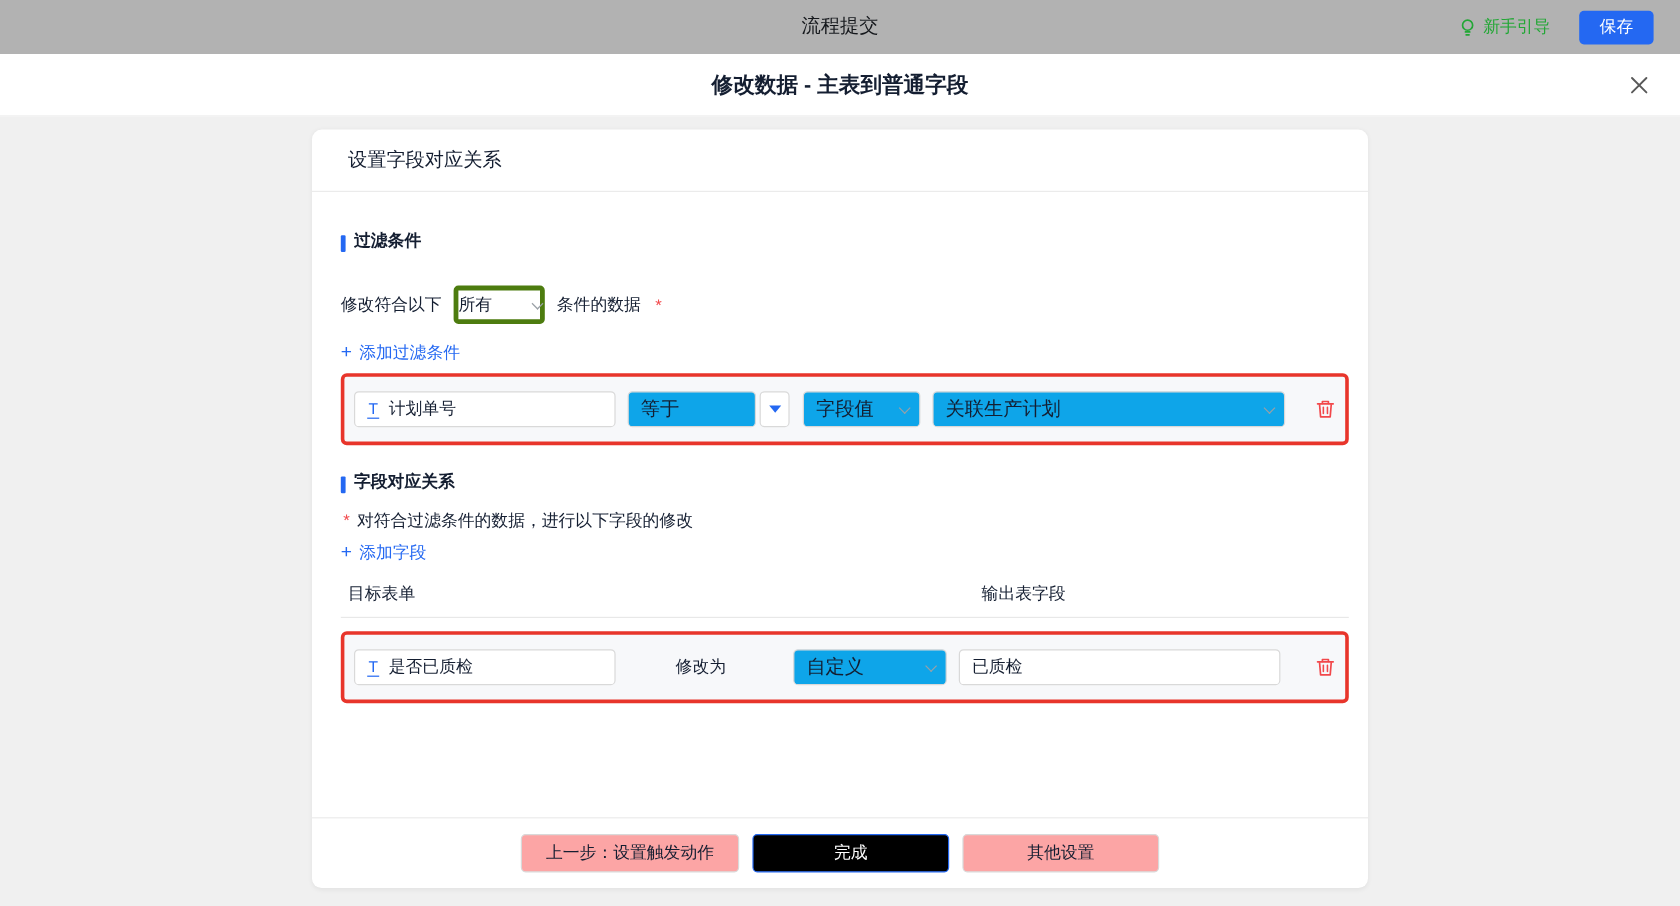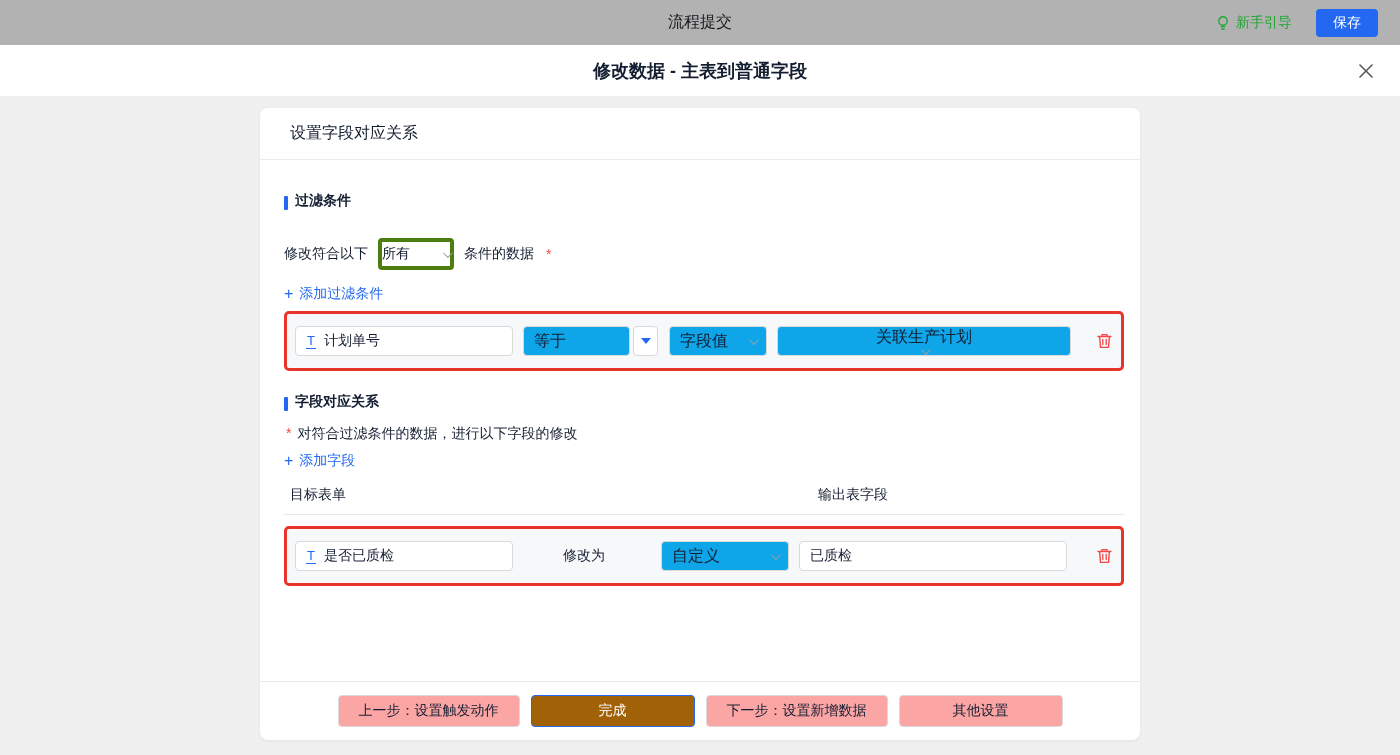--- a/index.html
+++ b/index.html
@@ -43,35 +43,35 @@
   .t-icon { color:#2468f2; font-size:13px; line-height:1; border-bottom:1px solid #2468f2; padding:0 1px 1px 1px; }
   .sel { height:30px; background:#0ea5e9; border:1px solid #d9d9d9; border-radius:4px; display:flex; align-items:center; justify-content:space-between; padding:0 10px; font-size:16px; color:#141e31; cursor:pointer; }
   .chev { width:7px; height:7px; border-right:1.5px solid #9aa0a6; border-bottom:1.5px solid #9aa0a6; transform:rotate(45deg) translateY(-2px); flex:none; }
   .op-trigger { width:25px; height:30px; margin-left:3px; background:#fff; border:1px solid #d9d9d9; border-radius:4px; display:flex; align-items:center; justify-content:center; cursor:pointer; }
   .tri-down { width:0; height:0; border-left:5px solid transparent; border-right:5px solid transparent; border-top:6px solid #2468f2; }
   .trash { margin-left:auto; cursor:pointer; display:flex; align-items:center; }
 
   .w-field { width:218px; }
   .w-op { width:107px; }
   .w-vtype { width:98px; margin-left:11px; }
-  .w-value { width:294px; margin-left:10px;flex-direction:column; }
+  .w-value { width:294px; margin-left:10px; }
   .gap10 { margin-left:10px; }
 
   .sec2 { margin-top:22px; }
   .desc-row { margin-top:14px; display:flex; align-items:flex-start; gap:6px; font-size:14px; color:#141e31; }
   .cols-row { margin-top:16px; display:flex; font-size:14px; color:#141e31; padding:0 0 10px 6px; border-bottom:1px solid #e8e8e8; }
   .col-target { width:528px; }
   .modify-label { font-size:14px; color:#141e31; margin-left:50px; }
   .w-mode { width:128px; margin-left:56px;align-items:center; }
   .value-input { width:268px; height:30px; margin-left:10px; border:1px solid #d9d9d9; border-radius:4px; padding:0 10px; font-size:14px; color:#141e31; font-family:"Liberation Sans", sans-serif; background:#fff; }
 
   
   .card-footer { position:absolute; left:0; right:0; bottom:0; height:59px; border-top:1px solid #ebebeb; display:flex; align-items:center; justify-content:center; gap:11px; }
   .btn { height:32px; padding:0 20px; min-width:164px; font-size:14px; border-radius:4px; background:#fca5a5; border:1px solid #d9d9d9; color:#141e31; cursor:pointer; font-family:"Liberation Sans", sans-serif; }
-  .btn-primary { background:#a16207; border-color:#2468f2; color:#fff; }
+  .btn-primary { background:#000000; border-color:#2468f2; color:#fff; }
 </style>
 </head>
 <body>
 
 <div class="stage">
 
   <div class="topbar">
     <div class="topbar-center">流程提交</div>
     <div class="topbar-right">
       <span class="guide">
@@ -191,18 +191,17 @@
             <line x1="6.8" y1="7.5" x2="6.8" y2="12.6" stroke="#f2484b" stroke-width="1.3" stroke-linecap="round"></line>
             <line x1="10.2" y1="7.5" x2="10.2" y2="12.6" stroke="#f2484b" stroke-width="1.3" stroke-linecap="round"></line>
           </svg>
         </span>
       </div>
     </div>
 
     <div class="card-footer">
       <button class="btn">上一步：设置触发动作</button>
       <button class="btn btn-primary">完成</button>
-      <button class="btn">下一步：设置新增数据</button>
       <button class="btn">其他设置</button>
     </div>
   </div>
 
 </div>
 
 </body></html>

